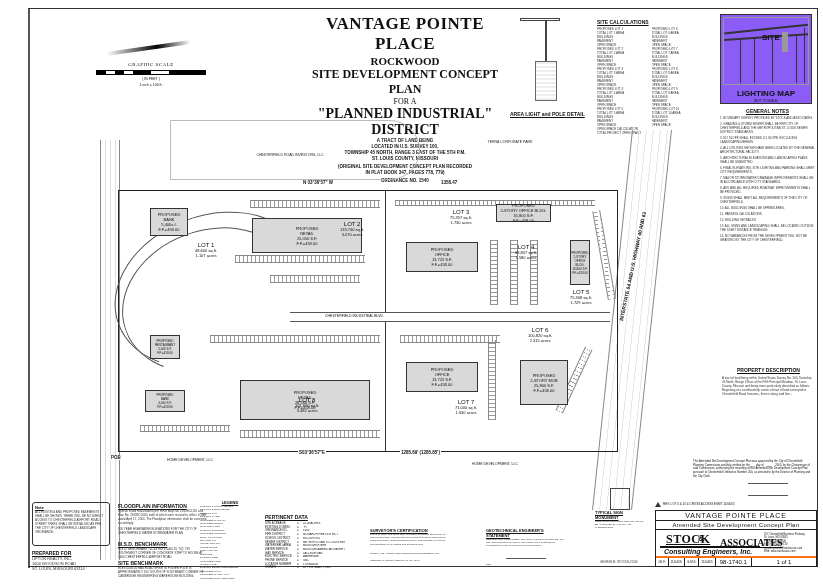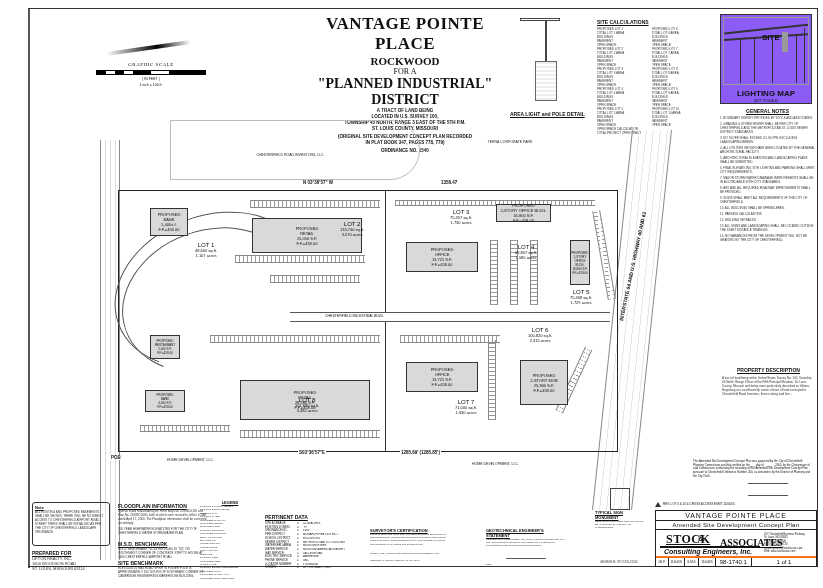--- a/index.html
+++ b/index.html
@@ -109,20 +109,21 @@
 
 <div class="sheet">
   <div class="border-left"></div>
   <div class="border-top"></div>
   <div class="border-bottom"></div>
   <div class="border-right"></div>
 
   <div class="title-block">
     <div class="t1">VANTAGE POINTE PLACE</div>
     <div class="t2">ROCKWOOD</div>
+    <div class="t3">SITE DEVELOPMENT CONCEPT PLAN</div>
     <div class="t4">FOR A</div>
     <div class="t5">"PLANNED INDUSTRIAL" DISTRICT</div>
     <div class="tsm">A TRACT OF LAND BEING</div>
     <div class="tsm">LOCATED IN U.S. SURVEY 100,</div>
     <div class="tsm">TOWNSHIP 45 NORTH, RANGE 3 EAST OF THE 5TH P.M.</div>
     <div class="tsm">ST. LOUIS COUNTY, MISSOURI</div>
     <div class="tsm" style="margin-top:2px">(ORIGINAL SITE DEVELOPMENT CONCEPT PLAN RECORDED</div>
     <div class="tsm">IN PLAT BOOK 347, PAGES 778, 779)</div>
     <div class="tsm" style="margin-top:2px">ORDINANCE NO. 1540</div>
   </div>

